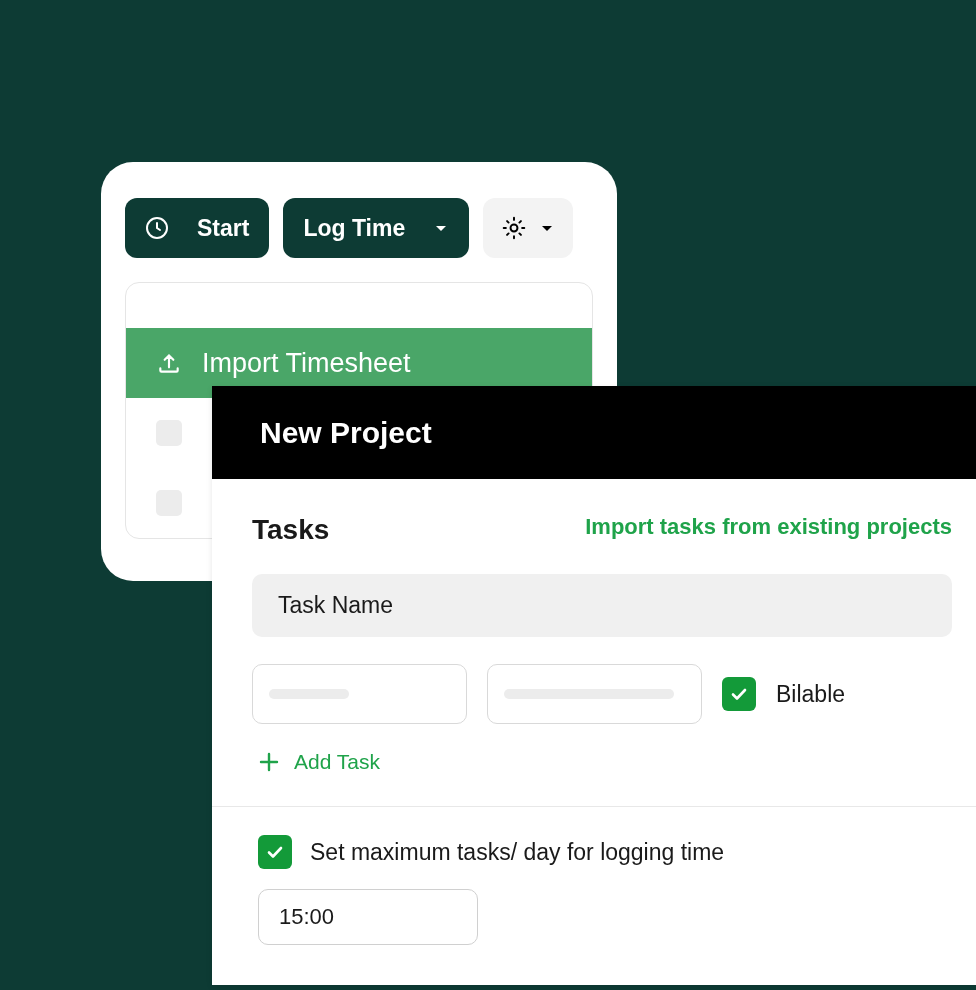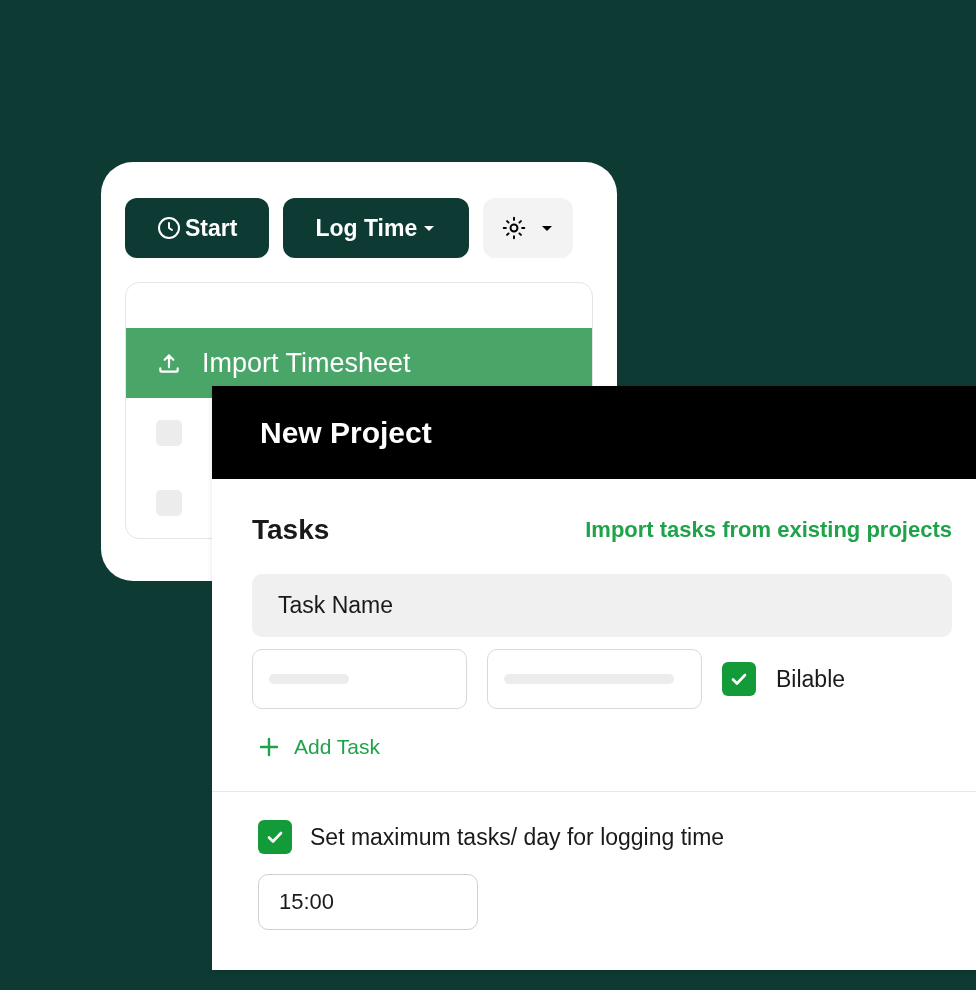--- a/index.html
+++ b/index.html
@@ -30,26 +30,26 @@
       display: flex;
       gap: 14px;
       padding: 36px 24px 0 24px;
     }
     .btn-dark {
       background: #0d3b34;
       color: #ffffff;
       border: none;
       border-radius: 12px;
       height: 60px;
-      padding: 0 32px;
+      padding: 0 20px;
       font-size: 23px;
       font-weight: 600;
       display: flex;
       align-items: center;
-      gap: 4px;
+      gap: 28px;
       cursor: pointer;
     }
     .btn-light {
       background: #f3f3f3;
       color: #000;
       border: none;
       border-radius: 12px;
       height: 60px;
       padding: 0 18px;
       display: flex;
@@ -112,41 +112,41 @@
       padding: 0 48px;
       font-size: 30px;
       font-weight: 600;
     }
     .front-body {
       padding: 35px 30px 40px 40px;
     }
     .tasks-header {
       display: flex;
       justify-content: space-between;
-      align-items: center;
+      align-items: flex-start;
       margin-bottom: 28px;
     }
     .tasks-title {
       font-size: 28px;
       font-weight: 600;
       color: #1a1a1a;
     }
     .import-link {
       font-size: 22px;
       font-weight: 600;
       color: #1fa34a;
       cursor: pointer;
     }
     .table-head {
       background: #f0f0f0;
       border-radius: 10px;
       display: flex;
       padding: 18px 26px;
       gap: 30px;
-      margin-bottom: 12px;
+      margin-bottom: 27px;
     }
     .th {
       font-size: 23px;
       font-weight: 500;
       color: #1a1a1a;
     }
     .th.name { width: 210px; }
     .th.desc { flex: 1; }
 
     .task-row {

